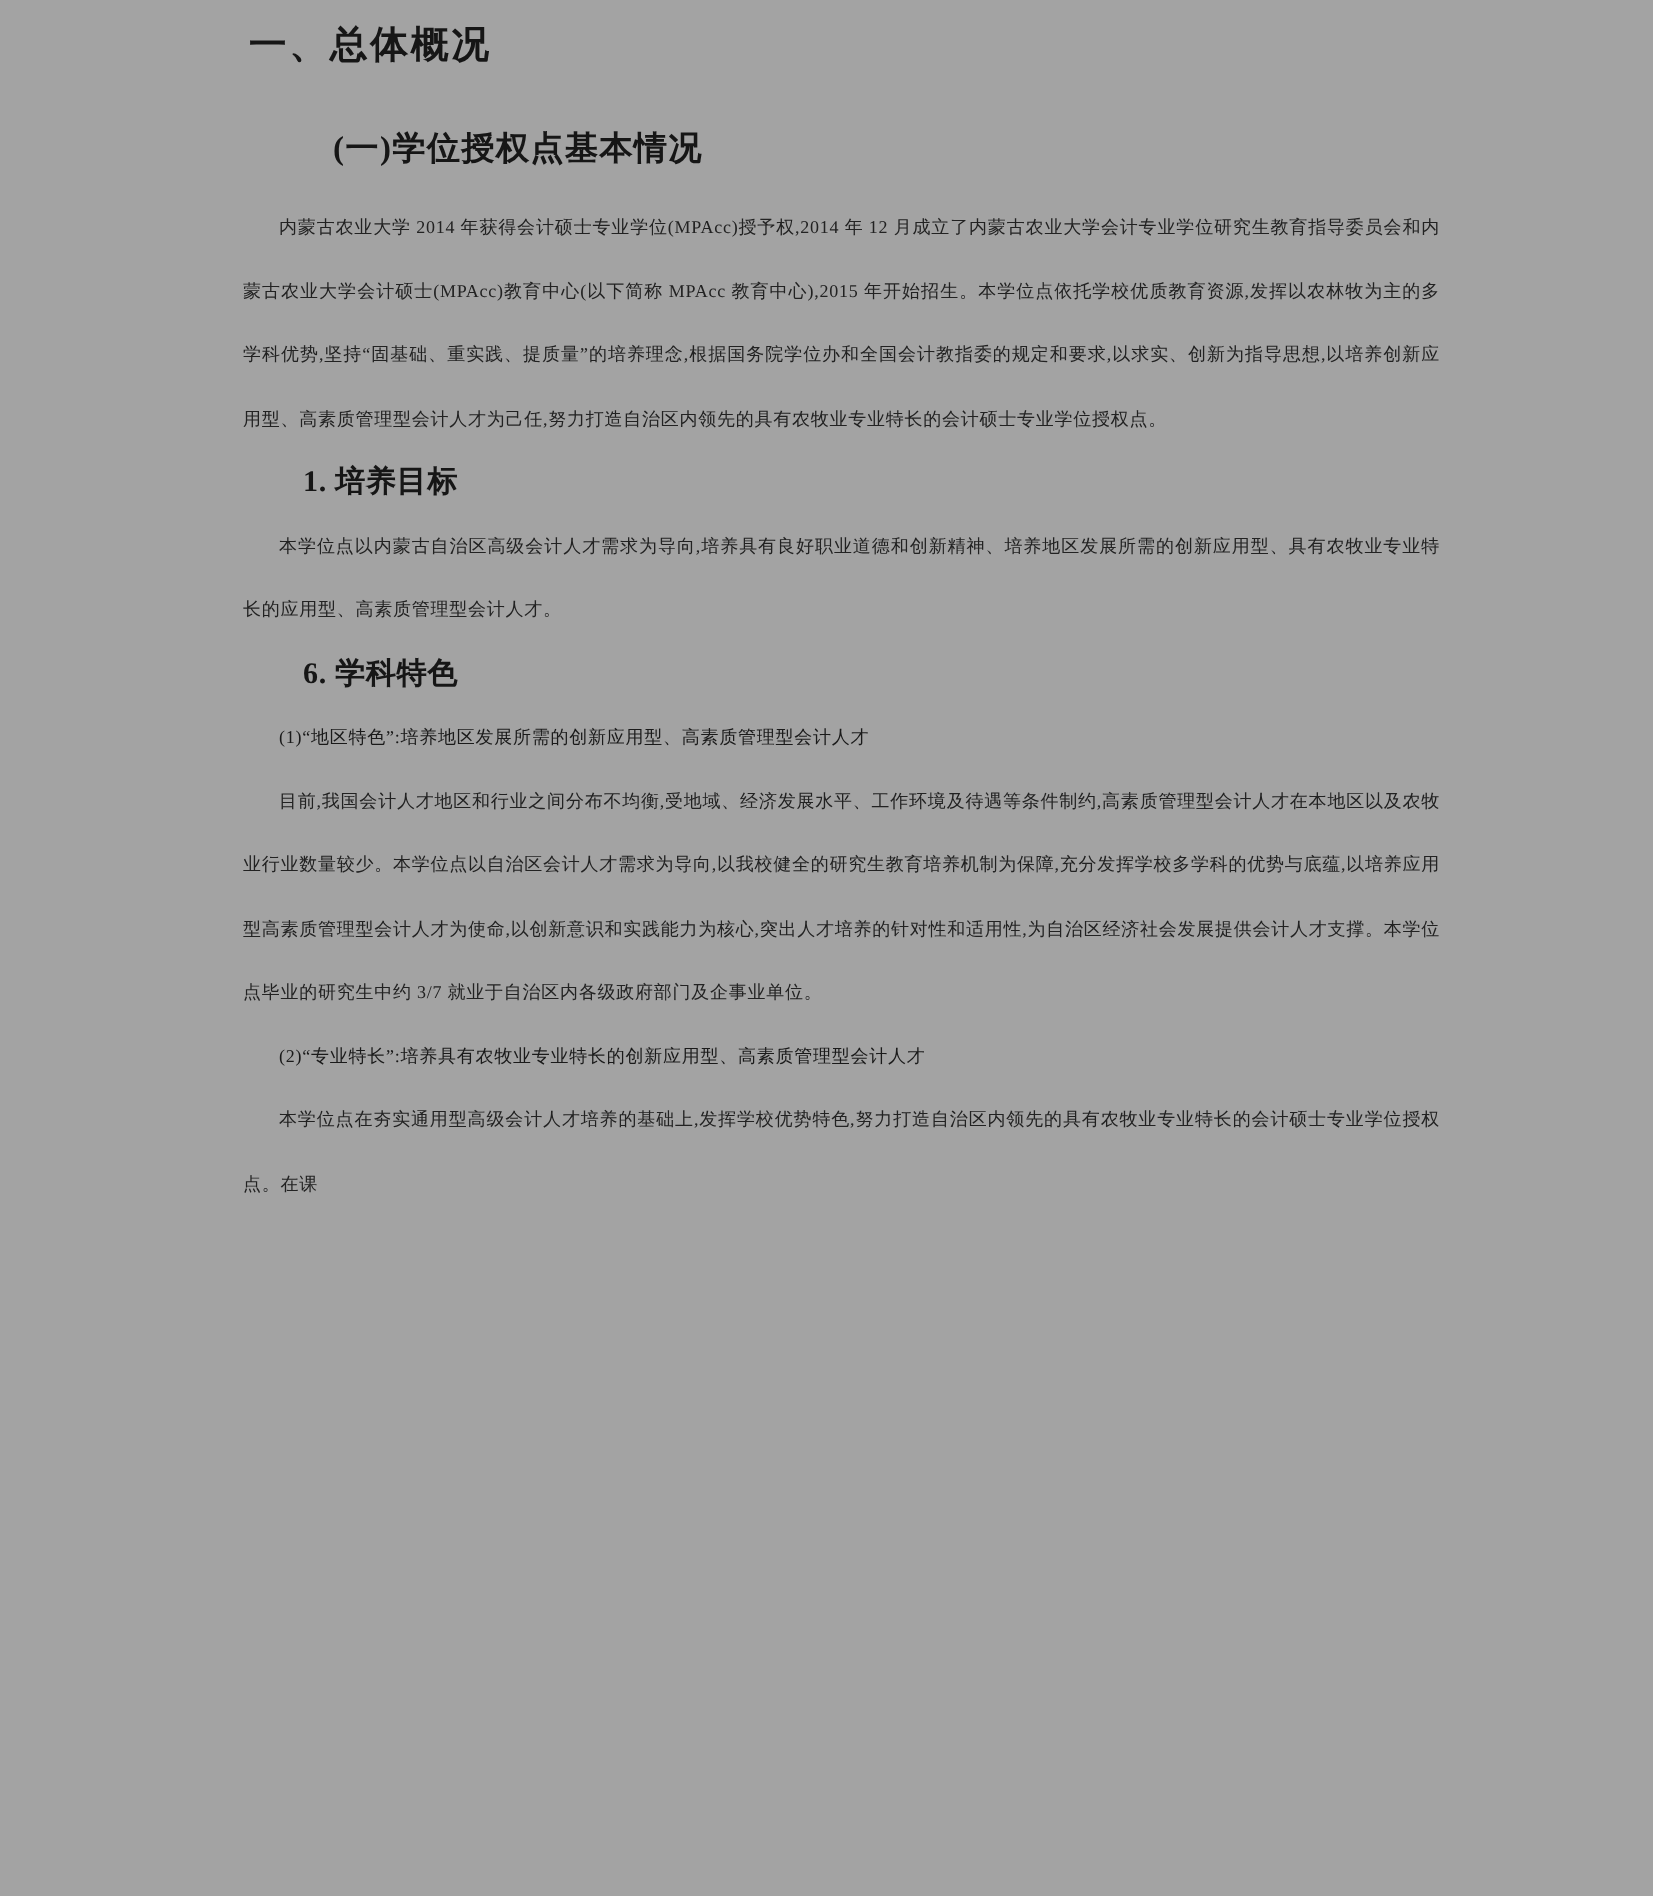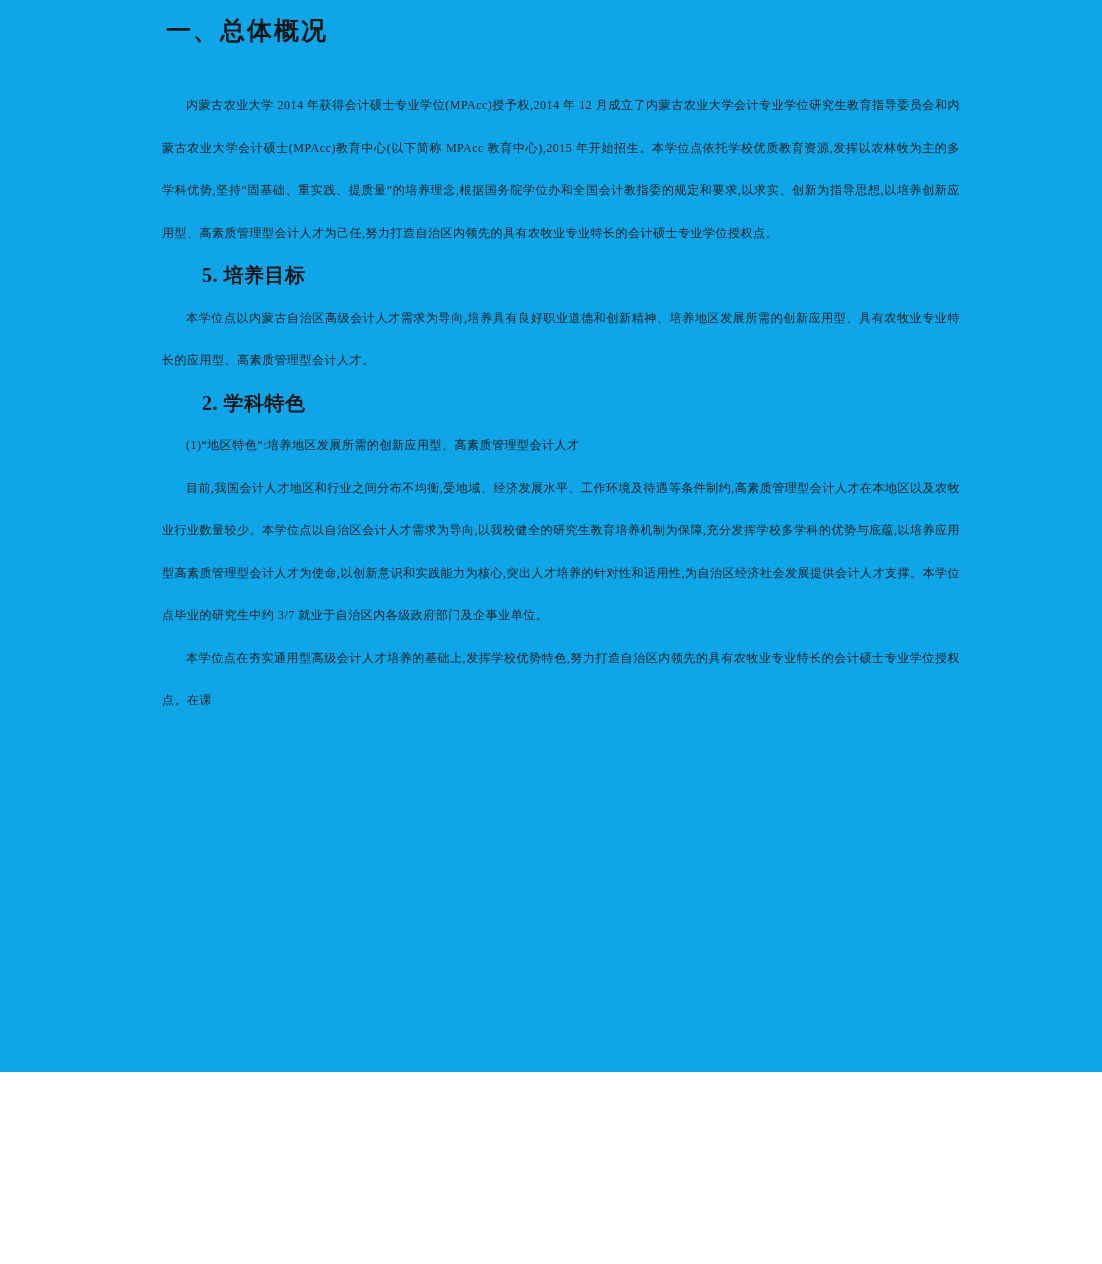--- a/index.html
+++ b/index.html
@@ -8,22 +8,22 @@
     background: #ffffff;
   }
   body {
     height: 1264px;
     overflow: hidden;
     font-family: "Liberation Serif", "DejaVu Serif", serif;
     color: #1e1e1e;
   }
   .doc-page {
     width: 1102px;
-    height: 1072px;
-    background: #0ea5e9;
+    height: 1264px;
+    background: #a3a3a3;
     padding: 14px 142px 0 162px;
   }
   .h1 {
     font-size: 25px;
     font-weight: bold;
     letter-spacing: 2px;
     line-height: 34px;
     margin: 0 0 36px 4px;
     color: #161616;
   }
@@ -56,29 +56,31 @@
     color: #1a1a1a;
   }
 </style>
 </head>
 <body>
 
 <div class="doc-page">
 
   <div class="h1">一、总体概况</div>
 
+  <div class="h2">(一)学位授权点基本情况</div>
 
   <div class="para">内蒙古农业大学 2014 年获得会计硕士专业学位(MPAcc)授予权,2014 年 12 月成立了内蒙古农业大学会计专业学位研究生教育指导委员会和内蒙古农业大学会计硕士(MPAcc)教育中心(以下简称 MPAcc 教育中心),2015 年开始招生。本学位点依托学校优质教育资源,发挥以农林牧为主的多学科优势,坚持“固基础、重实践、提质量”的培养理念,根据国务院学位办和全国会计教指委的规定和要求,以求实、创新为指导思想,以培养创新应用型、高素质管理型会计人才为己任,努力打造自治区内领先的具有农牧业专业特长的会计硕士专业学位授权点。</div>
 
-  <div class="h3">5. 培养目标</div>
+  <div class="h3">1. 培养目标</div>
 
   <div class="para">本学位点以内蒙古自治区高级会计人才需求为导向,培养具有良好职业道德和创新精神、培养地区发展所需的创新应用型、具有农牧业专业特长的应用型、高素质管理型会计人才。</div>
 
-  <div class="h3">2. 学科特色</div>
+  <div class="h3">6. 学科特色</div>
 
   <div class="para bold">(1)“地区特色”:培养地区发展所需的创新应用型、高素质管理型会计人才</div>
 
   <div class="para">目前,我国会计人才地区和行业之间分布不均衡,受地域、经济发展水平、工作环境及待遇等条件制约,高素质管理型会计人才在本地区以及农牧业行业数量较少。本学位点以自治区会计人才需求为导向,以我校健全的研究生教育培养机制为保障,充分发挥学校多学科的优势与底蕴,以培养应用型高素质管理型会计人才为使命,以创新意识和实践能力为核心,突出人才培养的针对性和适用性,为自治区经济社会发展提供会计人才支撑。本学位点毕业的研究生中约 3/7 就业于自治区内各级政府部门及企事业单位。</div>
 
+  <div class="para bold">(2)“专业特长”:培养具有农牧业专业特长的创新应用型、高素质管理型会计人才</div>
 
   <div class="para">本学位点在夯实通用型高级会计人才培养的基础上,发挥学校优势特色,努力打造自治区内领先的具有农牧业专业特长的会计硕士专业学位授权点。在课</div>
 
 </div>
 
 </body></html>

